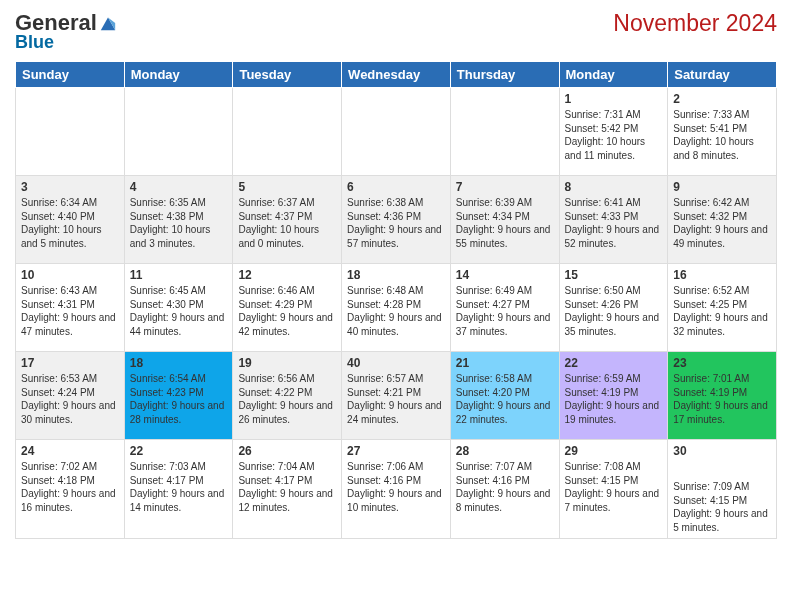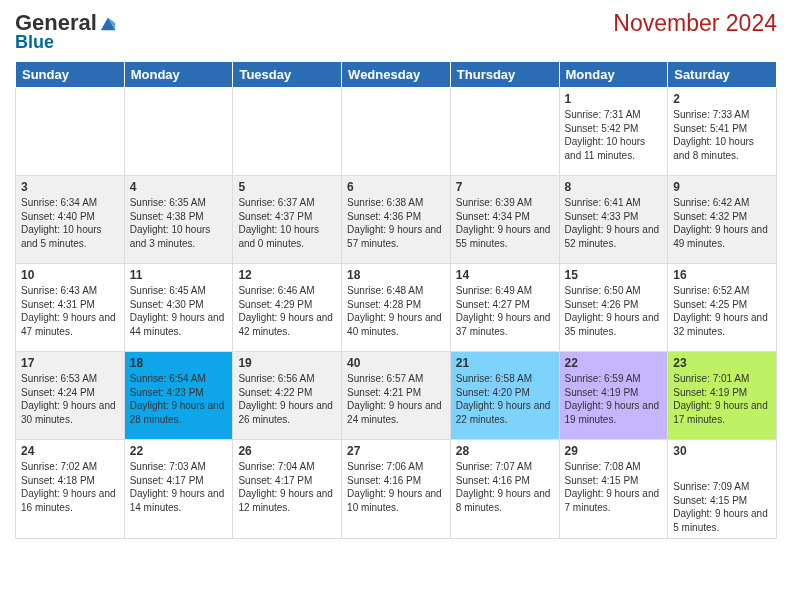--- a/index.html
+++ b/index.html
@@ -255,21 +255,21 @@
             <div class="day-info" style="white-space: pre-line;">Sunrise: 6:58 AM
 Sunset: 4:20 PM
 Daylight: 9 hours and 22 minutes.</div>
           </td>
           <td style="background: #c4b5fd;">
             <span class="day-num">22</span>
             <div class="day-info" style="white-space: pre-line;">Sunrise: 6:59 AM
 Sunset: 4:19 PM
 Daylight: 9 hours and 19 minutes.</div>
           </td>
-          <td style="background: #bef264;">
+          <td style="background: #22c55e;">
             <span class="day-num">23</span>
             <div class="day-info" style="white-space: pre-line;">Sunrise: 7:01 AM
 Sunset: 4:19 PM
 Daylight: 9 hours and 17 minutes.</div>
           </td>
         </tr>
         <tr class="row-odd">
           <td>
             <span class="day-num">24</span>
             <div class="day-info" style="white-space: pre-line;">Sunrise: 7:02 AM

